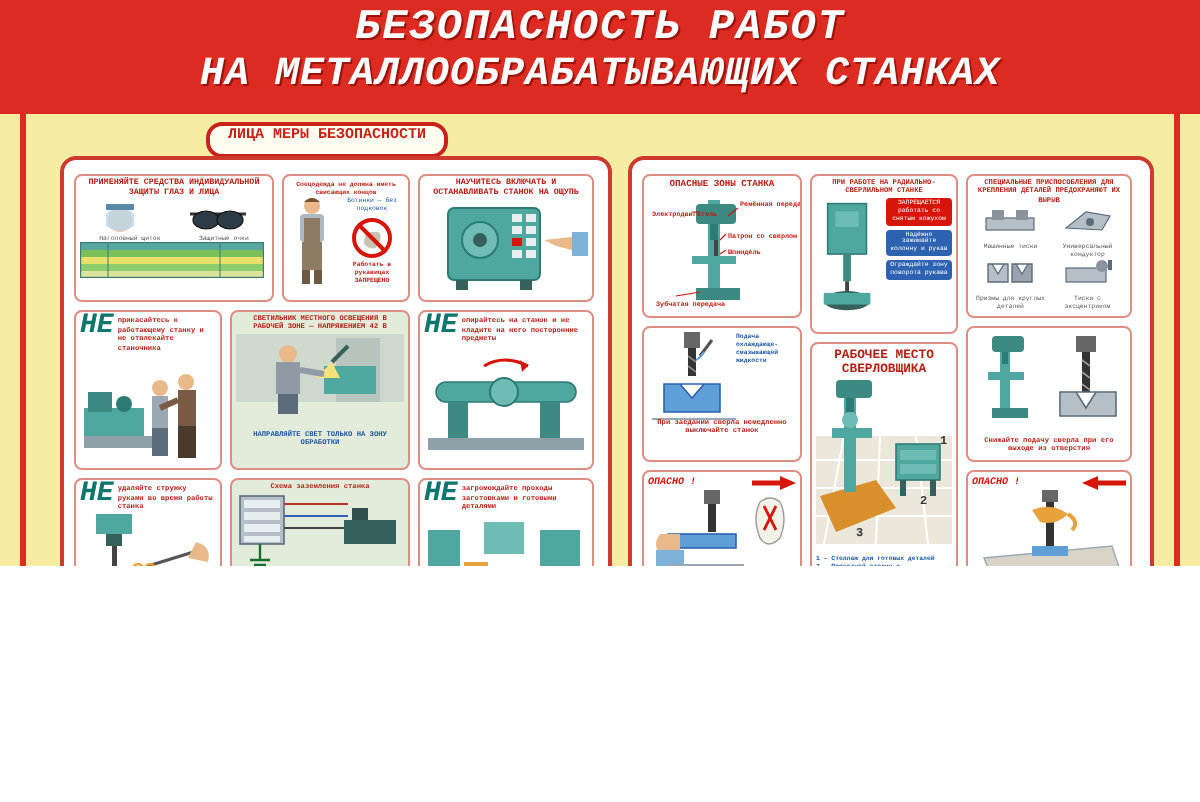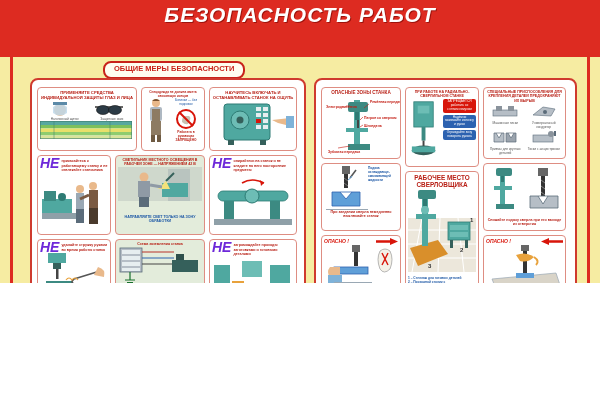--- a/index.html
+++ b/index.html
@@ -1,17 +1,17 @@
 <!DOCTYPE html>
 <html><head>
 <meta charset="utf-8">
 <style>
   html,body{margin:0;padding:0;}
   .poster{position:relative;width:600px;height:283px;background:#f6eca2;overflow:hidden;
-          font-family:Liberation Sans, sans-serif;}
+          font-family:Liberation Mono, monospace;}
   .header{position:absolute;left:0;top:0;width:600px;height:57px;background:#dd2b21;
           color:#fff;text-align:center;font-style:italic;font-weight:bold;}
   .h1{font-size:21px;letter-spacing:1px;margin-top:3px;text-shadow:1px 1px 0 #9c130c;}
   .h2{font-size:20px;letter-spacing:0.5px;text-shadow:1px 1px 0 #9c130c;}
   .frame{position:absolute;background:#dd2b21;}
   .pill{position:absolute;top:61px;height:14px;background:#fffdf0;border:2px solid #c8221a;
         border-radius:8px;color:#c8221a;font-weight:bold;font-size:7.5px;line-height:11px;padding:0 9px;}
   .panel{position:absolute;top:78px;background:#fff;border:2px solid #cf3a2e;border-radius:8px;}
   .panel-left{left:30px;width:272px;height:304px;}
   .panel-right{left:314px;width:259px;height:304px;}
@@ -21,43 +21,44 @@
   .tr{color:#b81f15;font-weight:bold;text-align:center;}
   .tb{color:#1c57a5;font-weight:bold;text-align:center;}
   .tg{color:#555;text-align:center;}
   .f3{font-size:3.2px;line-height:1.25;}
   .f35{font-size:3.6px;line-height:1.25;}
   .f4{font-size:4.2px;line-height:1.2;}
   .f45{font-size:4.6px;line-height:1.2;}
   .f5{font-size:5px;line-height:1.15;}
   .f6{font-size:6.4px;line-height:1.1;}
   .ne-head{display:flex;gap:2px;align-items:flex-start;}
-  .ne-word{color:#6d28d9;font-weight:900;font-style:italic;font-size:14px;line-height:11px;}
+  .ne-word{color:#0f766e;font-weight:900;font-style:italic;font-size:14px;line-height:11px;}
   .ne-text{color:#b81f15;font-weight:bold;font-size:3.6px;text-align:left;line-height:1.3;padding-top:1px;}
   .danger{color:#d8150a;font-weight:900;font-style:italic;}
   .flexrow{display:flex;justify-content:space-around;align-items:flex-start;}
   .callout{color:#fff;font-size:3.2px;line-height:1.2;border-radius:2px;padding:1px 2px;margin-bottom:2px;text-align:center;}
   .callout.red{background:#d8150a;}
   .callout.blue{background:#2d62b0;}
 </style>
 </head>
 <body>
 
 <div class="poster">
 
   <div class="header">
     <div class="h1">БЕЗОПАСНОСТЬ РАБОТ</div>
+    <div class="h2">НА МЕТАЛЛООБРАБАТЫВАЮЩИХ СТАНКАХ</div>
   </div>
 
   <div class="frame" style="left:10px;top:57px;width:3px;height:336px;"></div>
   <div class="frame" style="left:587px;top:57px;width:3px;height:336px;"></div>
   <div class="frame" style="left:10px;top:390px;width:580px;height:3px;"></div>
 
   <div class="pill" style="left:103px;">
-    <span>ОБЩИЕ МЕРЫ БЕЗОПАСНОСТИ</span>
+    <span>ЛИЦА МЕРЫ БЕЗОПАСНОСТИ</span>
   </div>
 
   <div class="panel panel-left">
 
     <div class="cell" style="left:5px;top:7px;width:100px;height:64px;">
       <div class="tr f4">ПРИМЕНЯЙТЕ СРЕДСТВА ИНДИВИДУАЛЬНОЙ ЗАЩИТЫ ГЛАЗ И ЛИЦА</div>
       <div class="flexrow" style="margin-top:1px;">
         <svg width="26" height="16" viewBox="0 0 26 16">
           <circle cx="11" cy="9" r="6" fill="#e9c29a"></circle>
           <path d="M4 6 Q11 -1 18 6 L18 12 Q11 17 4 12 Z" fill="#bcd7ea" opacity="0.8"></path>

